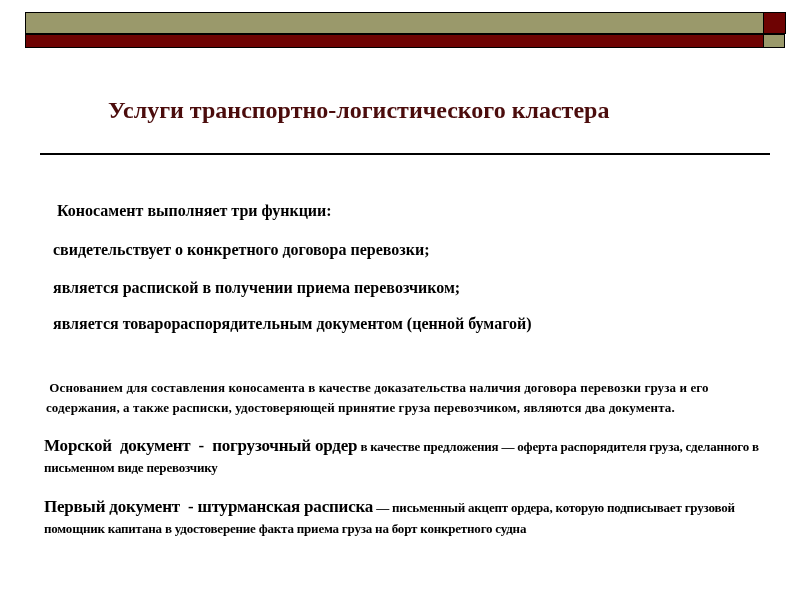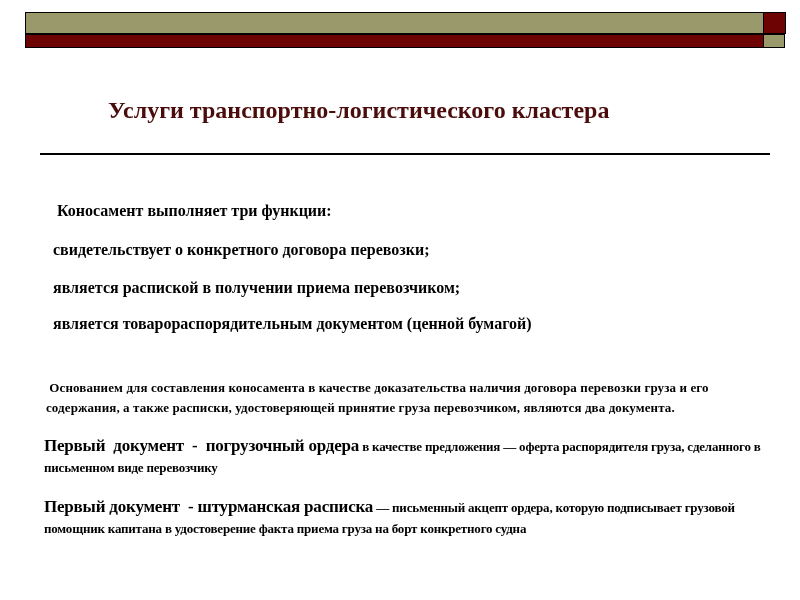--- a/index.html
+++ b/index.html
@@ -79,17 +79,17 @@
 
   <div class="abs rule"></div>
 
   <p class="abs body-line pos-intro"> Коносамент выполняет три функции:</p>
   <p class="abs body-line pos-f1">свидетельствует о конкретного договора перевозки;</p>
   <p class="abs body-line pos-f2">является распиской в получении приема перевозчиком;</p>
   <p class="abs body-line pos-f3">является товарораспорядительным документом (ценной бумагой)</p>
 
   <p class="abs basis"> Основанием для составления коносамента в качестве доказательства наличия договора перевозки груза и его содержания, а также расписки, удостоверяющей принятие груза перевозчиком, являются два документа.</p>
 
-  <p class="abs doc pos-doc1"><span class="lead">Первый  документ  -  погрузочный ордера</span> <span>в качестве предложения — оферта распорядителя груза, сделанного в письменном виде перевозчику</span></p>
+  <p class="abs doc pos-doc1"><span class="lead">Морской  документ  -  погрузочный ордер</span> <span>в качестве предложения — оферта распорядителя груза, сделанного в письменном виде перевозчику</span></p>
 
   <p class="abs doc pos-doc2"><span class="lead">Первый документ  - штурманская расписка</span> <span>— письменный акцепт ордера, которую подписывает грузовой помощник капитана в удостоверение факта приема груза на борт конкретного судна</span></p>
 
 </div>
 
 </body></html>

